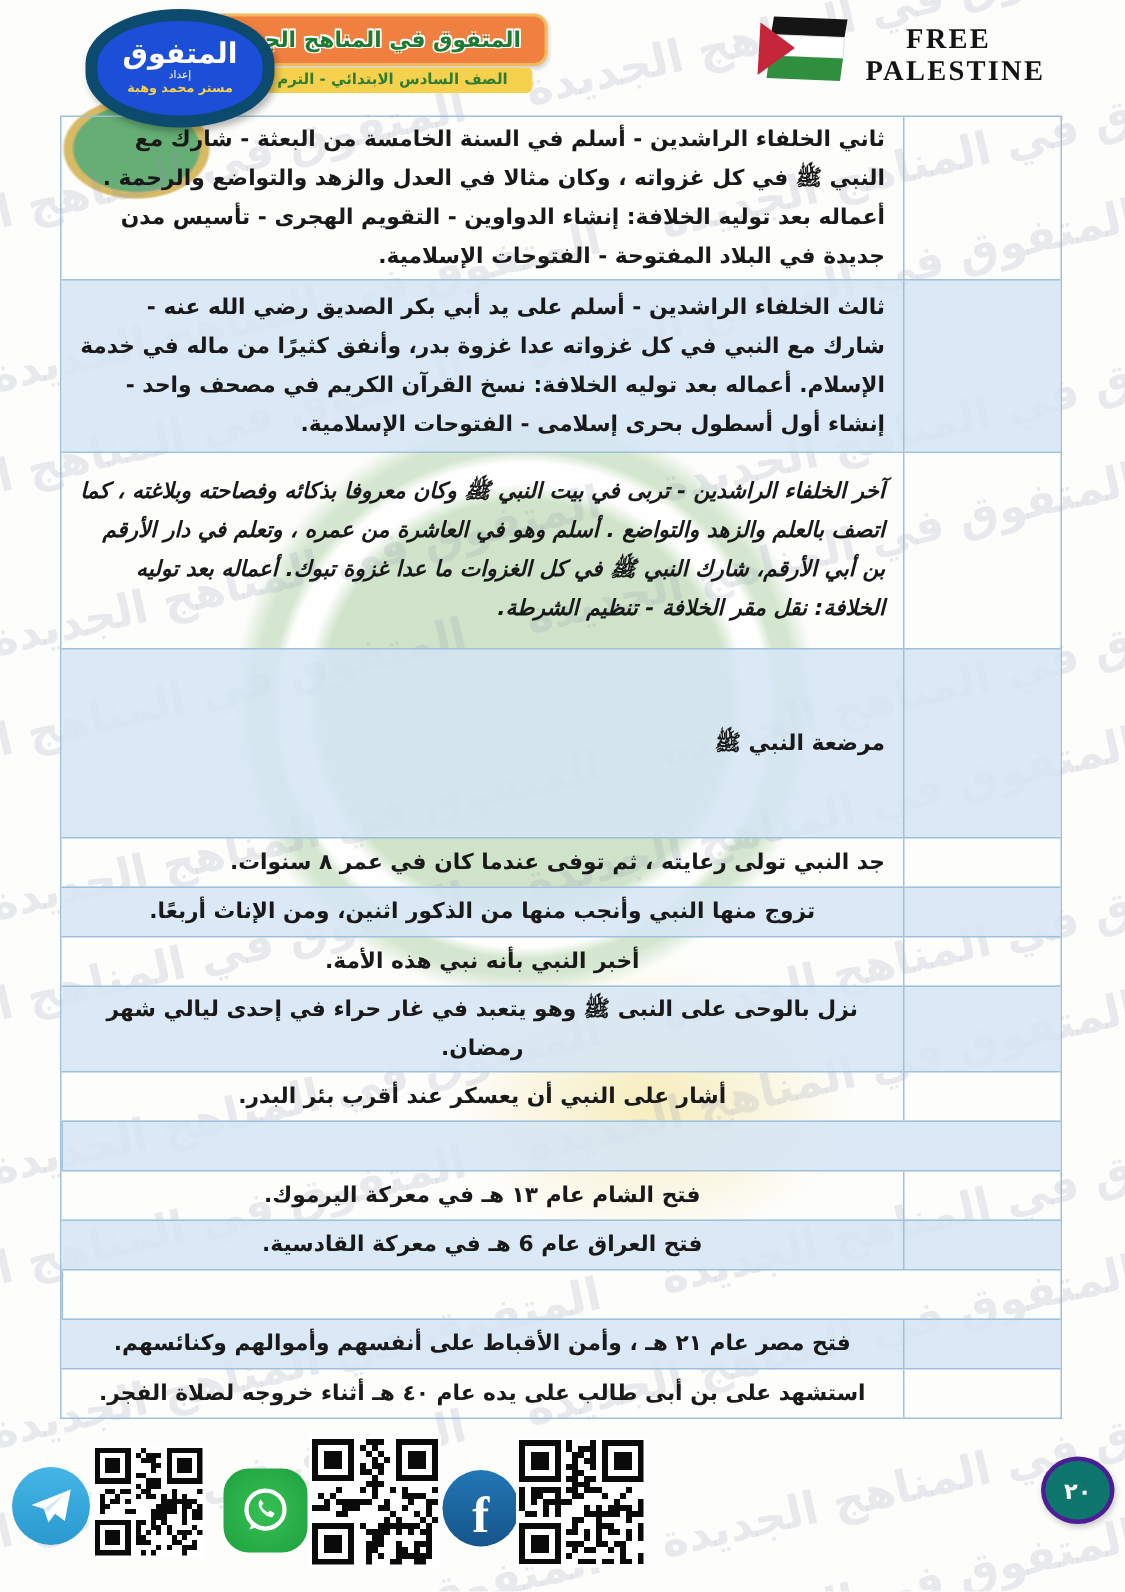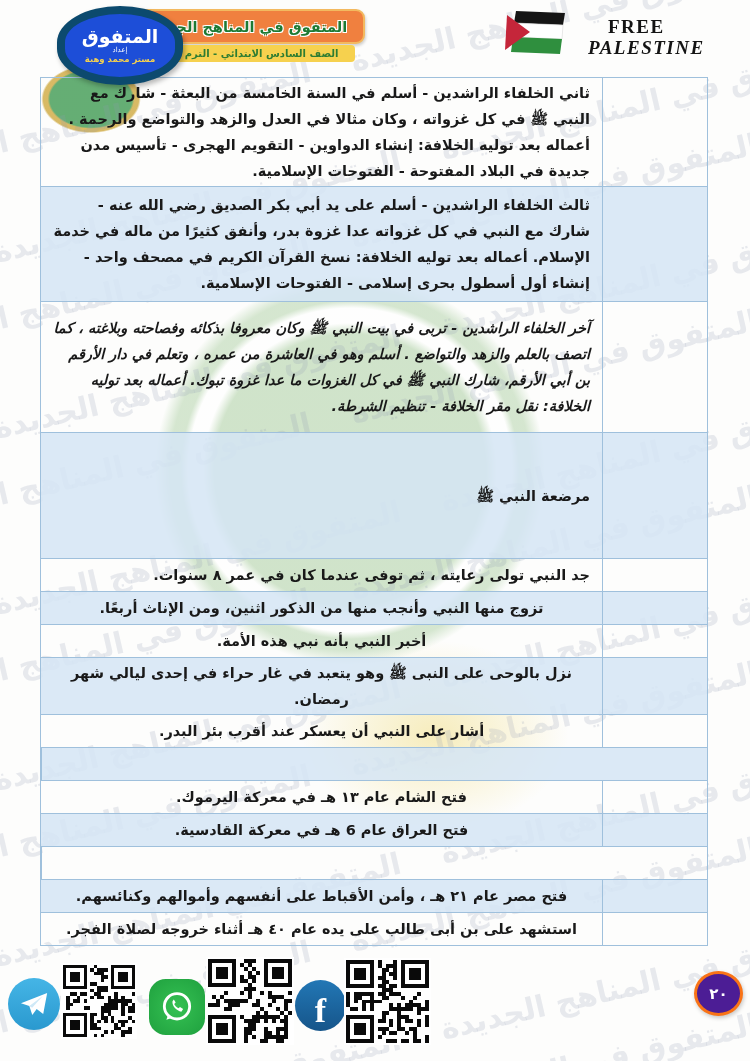--- a/index.html
+++ b/index.html
@@ -60,21 +60,21 @@
     content:""; position:absolute; left:-7px; top:0; width:12px; height:100%;
     background:#f0803f; border-radius:3px;
   }
   .banner-sub-text{font-size:10px; font-weight:bold; color:#2e7d32; direction:rtl; white-space:nowrap;}
   .flag{position:absolute; left:503px; top:8px; width:64px; height:50px; z-index:2;}
   .flag-text{
     position:absolute; left:568px; top:16px; z-index:2; color:#141414;
     font-family:"Liberation Serif",serif; font-weight:bold; font-size:19px;
     letter-spacing:1.5px; line-height:21px;text-align:center;
   }
-  .flag-text .w2{margin-left:20px;font-style:italic;}
+  .flag-text .w2{margin-left:9px;}
   
   .table{
     position:absolute; left:40px; top:77px; width:668px; z-index:1;
     border:1px solid #9fc0dc; box-sizing:border-box;
   }
   .row{display:flex; min-height:33px; box-sizing:border-box;}
   .row + .row{border-top:1px solid #9fc0dc;}
   .row:nth-child(even){background:rgba(213,229,244,.85);}
   .row:nth-child(1){min-height:53px;}
   .row:nth-child(2){min-height:115px;}
@@ -96,21 +96,21 @@
   .facebook{left:295px; top:980px; width:51px; height:51px; border-radius:50%;
     background:linear-gradient(#2277b5,#16558a);}
   .fb-glyph{color:#fff; font-family:"Liberation Serif",serif; font-weight:bold; font-size:34px; margin-top:10px;}
   .qr{position:absolute; z-index:1; background:#fff; padding:2px; box-sizing:border-box;}
   .qr svg{display:block; width:100%; height:100%;}
   .qr1{left:61px; top:963px; width:76px; height:76px;}
   .qr2{left:206px; top:957px; width:88px; height:88px;}
   .qr3{left:344px; top:958px; width:87px; height:87px;}
   .page-num{
     position:absolute; left:694px; top:971px; width:49px; height:45px; z-index:2;
-    background:#4c1d95; border:3px solid #f97316; border-radius:50%;
+    background:#0f766e; border:3px solid #4c1d95; border-radius:50%;
     display:flex; align-items:center; justify-content:center;
     color:#fff; font-size:15px; font-weight:bold; box-shadow:1px 2px 4px rgba(0,0,0,.22);
     box-sizing:border-box;
   }
 </style>
 </head>
 <body>
 
 <div class="page">
 

